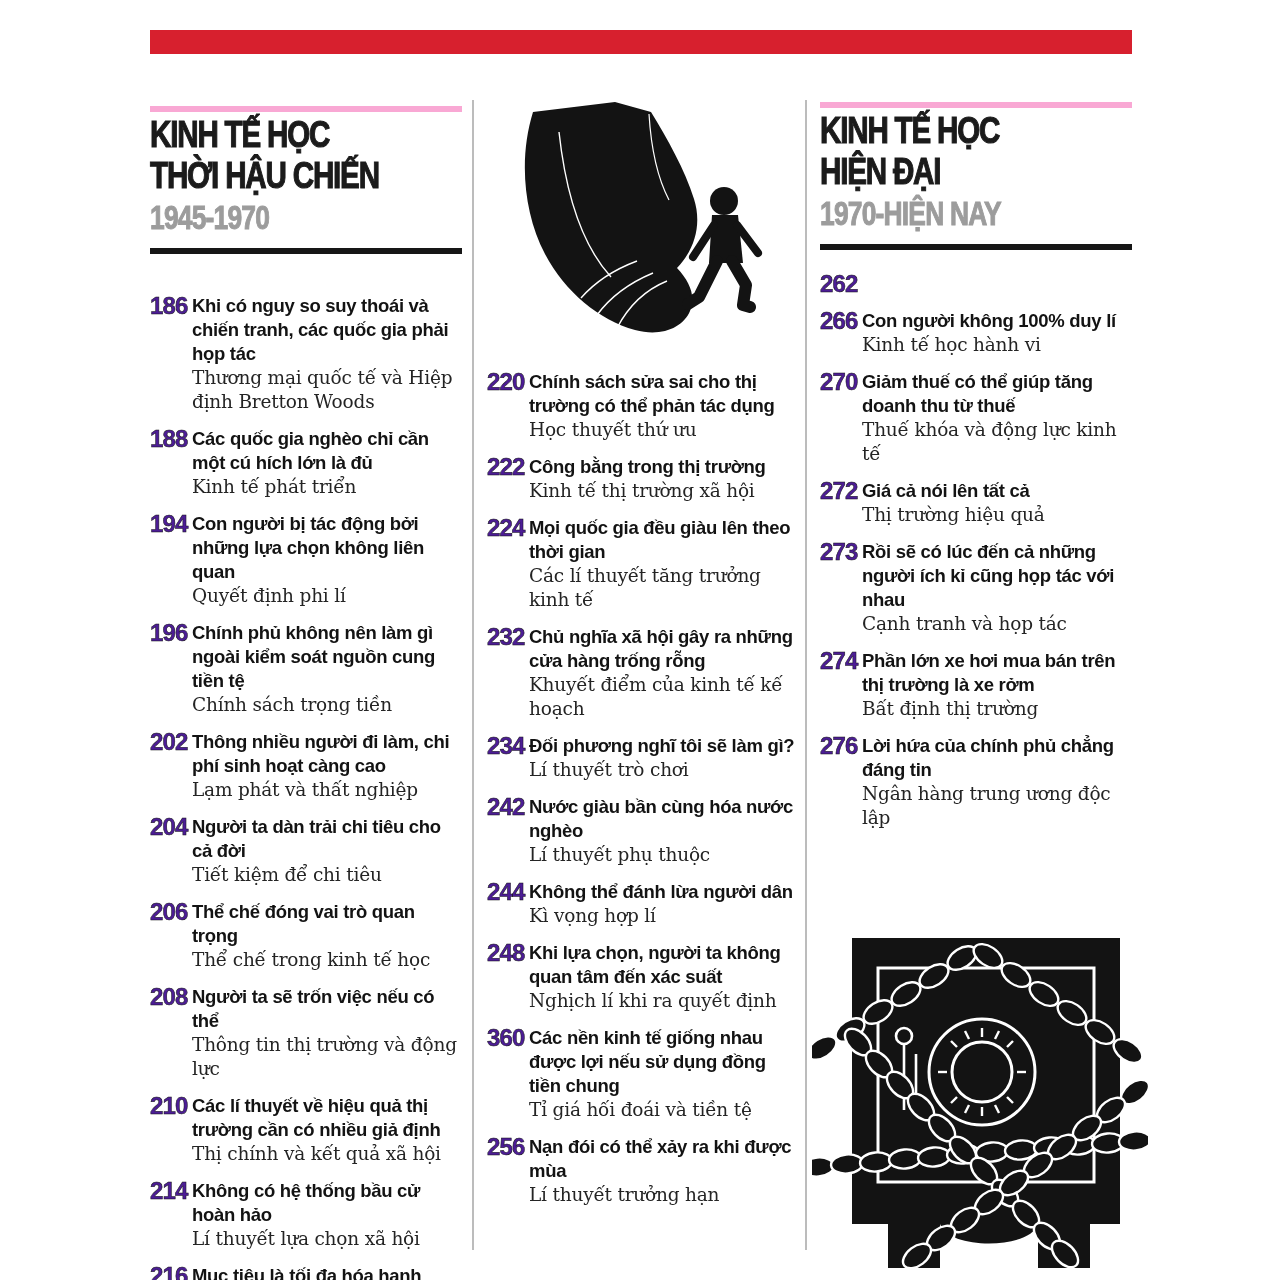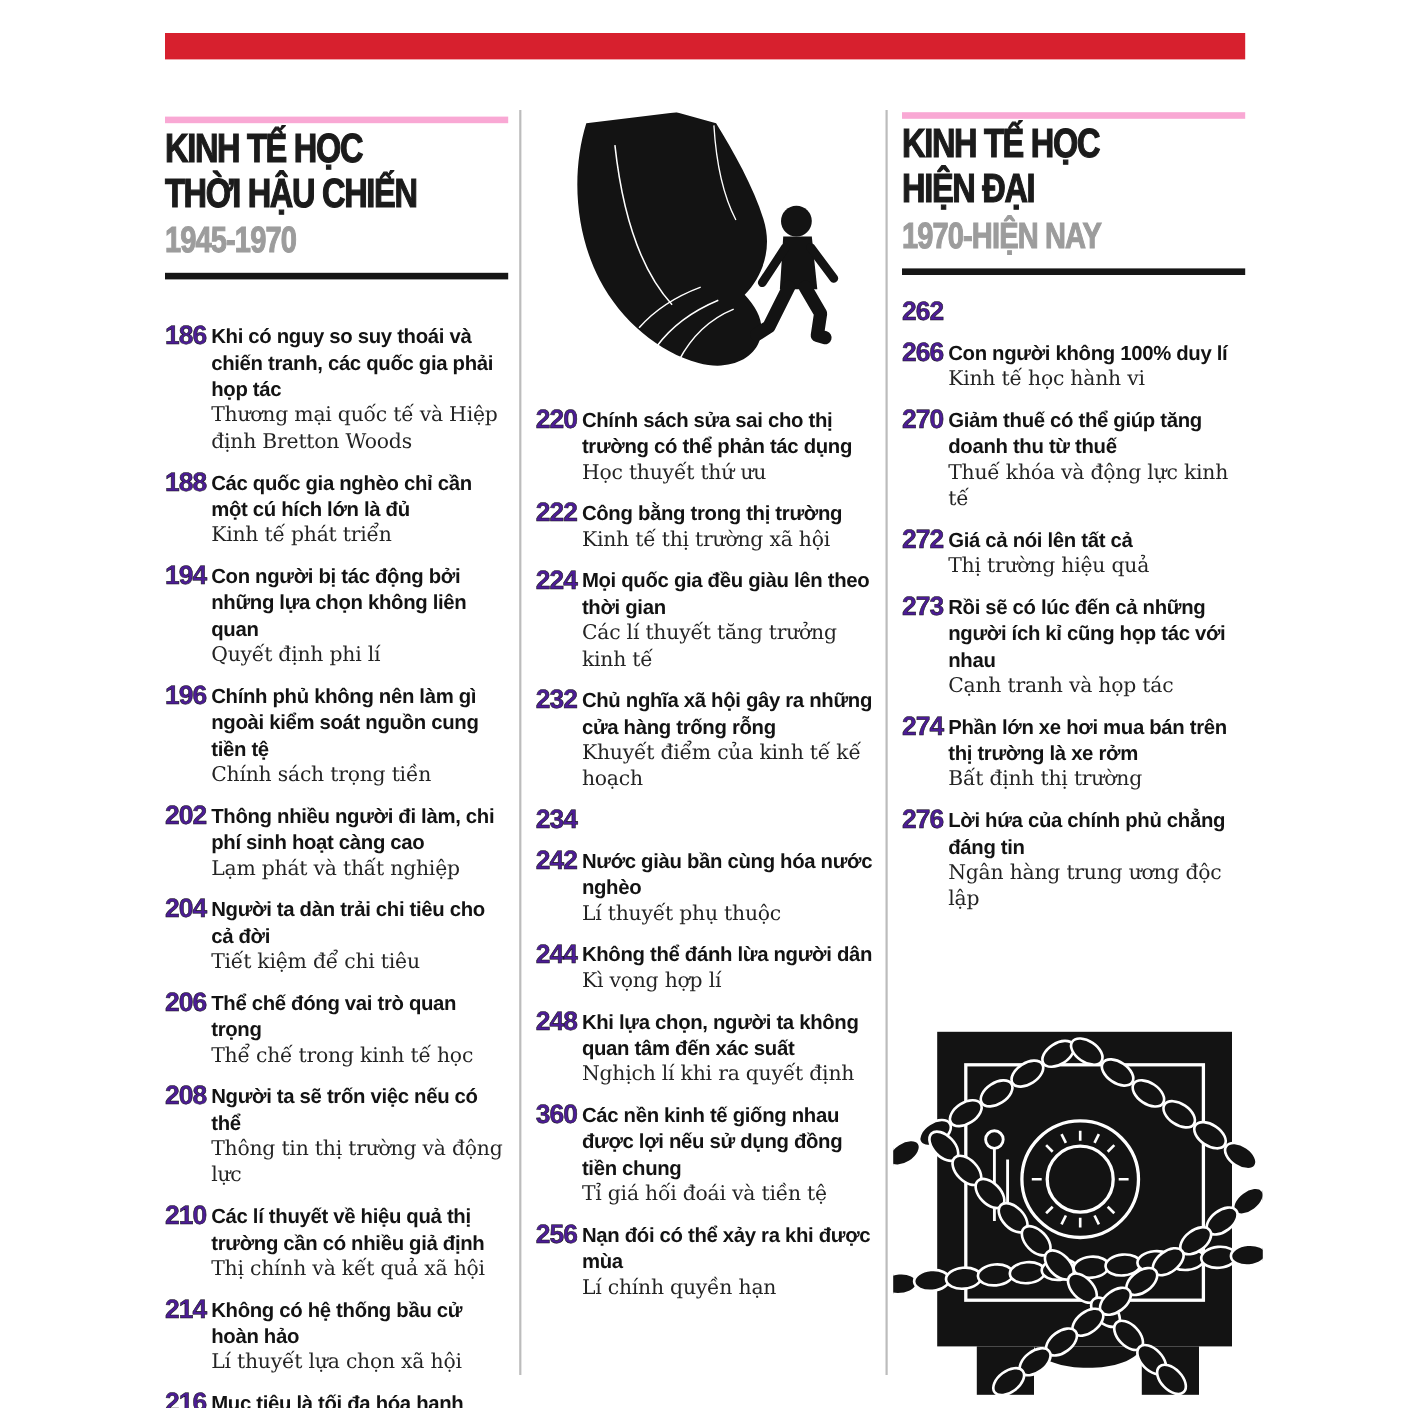--- a/index.html
+++ b/index.html
@@ -171,20 +171,24 @@
       </div>
     <div class="e">
         <div class="n">232</div>
         <div class="t">
           <div class="tt">Chủ nghĩa xã hội gây ra những cửa hàng trống rỗng</div>
           <div class="ts">Khuyết điểm của kinh tế kế hoạch</div>
         </div>
       </div>
     <div class="e">
         <div class="n">234</div>
+        <div class="t">
+          <div class="tt">Đối phương nghĩ tôi sẽ làm gì?</div>
+          <div class="ts">Lí thuyết trò chơi</div>
+        </div>
       </div>
     <div class="e">
         <div class="n">242</div>
         <div class="t">
           <div class="tt">Nước giàu bần cùng hóa nước nghèo</div>
           <div class="ts">Lí thuyết phụ thuộc</div>
         </div>
       </div>
     <div class="e">
         <div class="n">244</div>
@@ -204,21 +208,21 @@
         <div class="n">360</div>
         <div class="t">
           <div class="tt">Các nền kinh tế giống nhau được lợi nếu sử dụng đồng tiền chung</div>
           <div class="ts">Tỉ giá hối đoái và tiền tệ</div>
         </div>
       </div>
     <div class="e">
         <div class="n">256</div>
         <div class="t">
           <div class="tt">Nạn đói có thể xảy ra khi được mùa</div>
-          <div class="ts">Lí chính quyền hạn</div>
+          <div class="ts">Lí thuyết trưởng hạn</div>
         </div>
       </div>
   </div>
 </div>
 
 <div class="col" id="col-right">
   <div class="hdr">
     <div class="ht">KINH TẾ HỌC</div>
     <div class="ht">HIỆN ĐẠI</div>
     <div class="hy">1970-HIỆN NAY</div>

